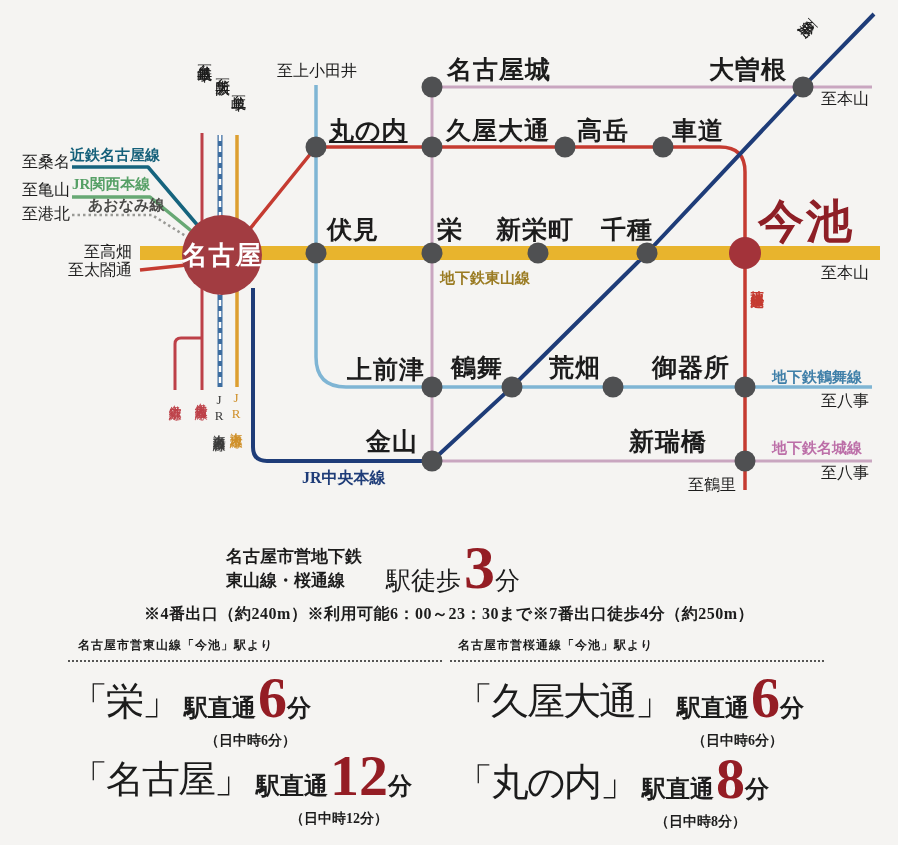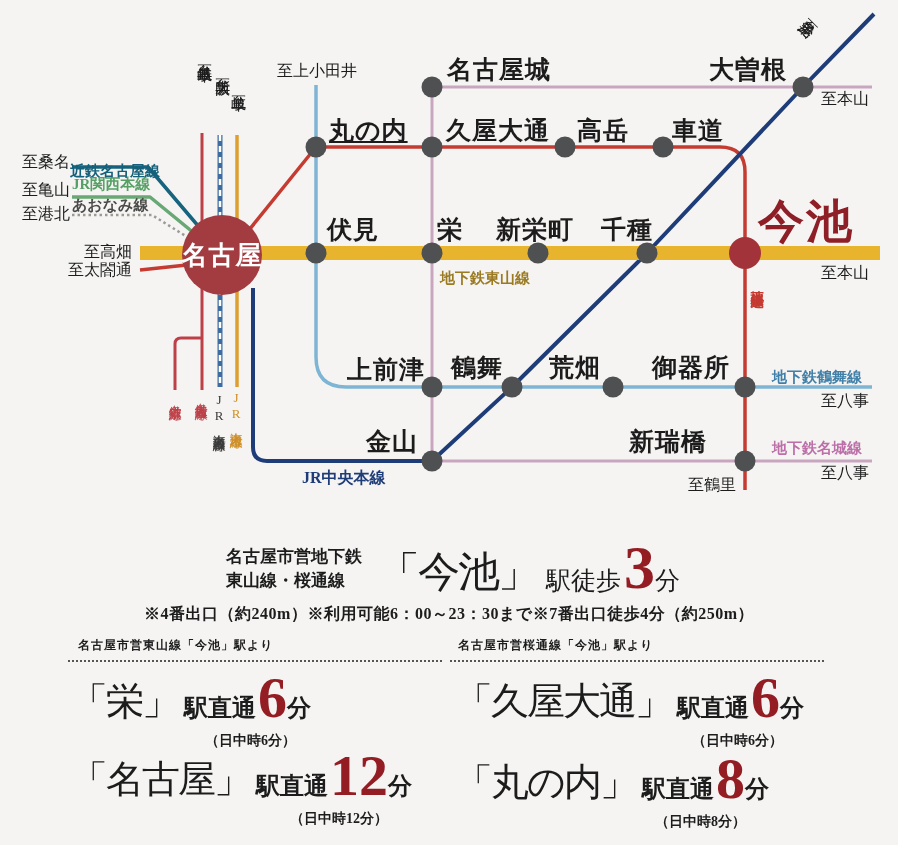--- a/index.html
+++ b/index.html
@@ -8,21 +8,21 @@
   svg{position:absolute;left:0;top:0;}
   .lbl{position:absolute;white-space:nowrap;line-height:1.05;}
   .s15{font-size:15px;}
   .s16{font-size:16px;}
   .st{font-size:25px;font-weight:bold;letter-spacing:1px;}
   .ln{font-size:15px;font-weight:bold;}
   .v{writing-mode:vertical-rl;text-orientation:upright;letter-spacing:1px;}
   .v13{font-size:13px;}
   .c-kintetsu{color:#15607a;}
   .c-kansai{color:#56a066;}
-  .c-aonami{color:#4a4a48;}
+  .c-aonami{color:#4a4a48;margin-left:16px;}
   .c-meitetsu{color:#bd4048;}
   .c-shink{color:#3a3a3a;}
   .c-tokaido{color:#cf8f28;}
   .c-chuo{color:#1e3c78;}
   .c-higashiyama{color:#9a7b22;}
   .c-sakura{color:#c53b31;}
   .c-tsurumai{color:#3f7fa8;}
   .c-meijo{color:#bc6fa8;}
   .nagoya-txt{color:#fff;font-size:26px;font-weight:bold;text-align:center;letter-spacing:1px;}
   .imaike-big{font-size:46px;font-weight:bold;color:#8e1f26;letter-spacing:2px;}
@@ -90,21 +90,21 @@
       <circle cx="222" cy="255" r="40" fill="#a23c41"></circle>
     </g>
   </svg>
 
   <div class="lbl v s15" style="left:196px;top:52px;">至名鉄岐阜</div>
   <div class="lbl v s15" style="left:214px;top:66px;">至新大阪</div>
   <div class="lbl v s15" style="left:230px;top:83px;">至岐阜</div>
   <div class="lbl s16" style="left:277px;top:63px;">至上小田井</div>
 
   <div class="lbl s16" style="left:22px;top:154px;">至桑名</div>
-  <div class="lbl ln c-kintetsu" style="left:70px;top:148px;margin-top:16px;">近鉄名古屋線</div>
+  <div class="lbl ln c-kintetsu" style="left:70px;top:148px;">近鉄名古屋線</div>
   <div class="lbl s16" style="left:22px;top:182px;">至亀山</div>
   <div class="lbl ln c-kansai" style="left:72px;top:177px;">JR関西本線</div>
   <div class="lbl s16" style="left:22px;top:206px;">至港北</div>
   <div class="lbl ln c-aonami" style="left:72px;top:198px;">あおなみ線</div>
 
   <div class="lbl s16" style="left:84px;top:244px;">至高畑</div>
   <div class="lbl s16" style="left:68px;top:262px;">至太閤通</div>
 
   <div class="lbl nagoya-txt" style="left:172px;top:242px;width:100px;">名古屋</div>
 
@@ -143,21 +143,20 @@
   <div class="lbl v v13 c-meitetsu" style="left:168px;top:394px;">名鉄空港線</div>
   <div class="lbl v v13 c-meitetsu" style="left:194px;top:392px;">名鉄名古屋本線</div>
   <div class="lbl v v13 c-shink" style="left:212px;top:392px;">JR東海道新幹線</div>
   <div class="lbl v v13 c-tokaido" style="left:229px;top:390px;">JR東海道本線</div>
 
   <div class="title-row">
     <div class="op-block">
       <div>名古屋市営地下鉄</div>
       <div>東山線・桜通線</div>
     </div>
-    <span class="big-station">「今池」</span>
     <span class="walk">駅徒歩</span>
     <span class="big-num">3</span>
     <span class="min-u">分</span>
   </div>
 
   <div class="note-line">※4番出口（約240m）※利用可能6：00～23：30まで※7番出口徒歩4分（約250m）</div>
 
   <div class="col-header" style="left:78px;">名古屋市営東山線「今池」駅より</div>
   <div class="col-header" style="left:458px;">名古屋市営桜通線「今池」駅より</div>
   <div class="dotted" style="left:68px;"></div>

